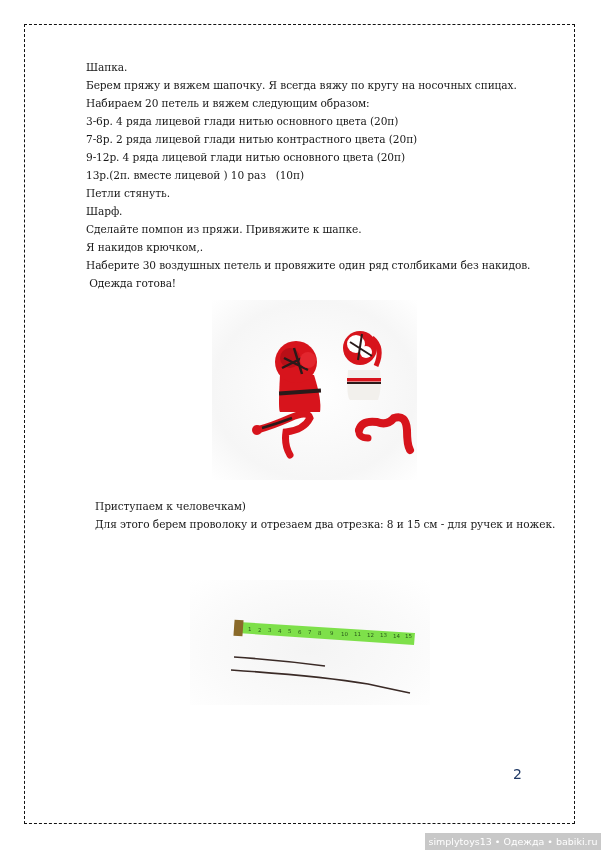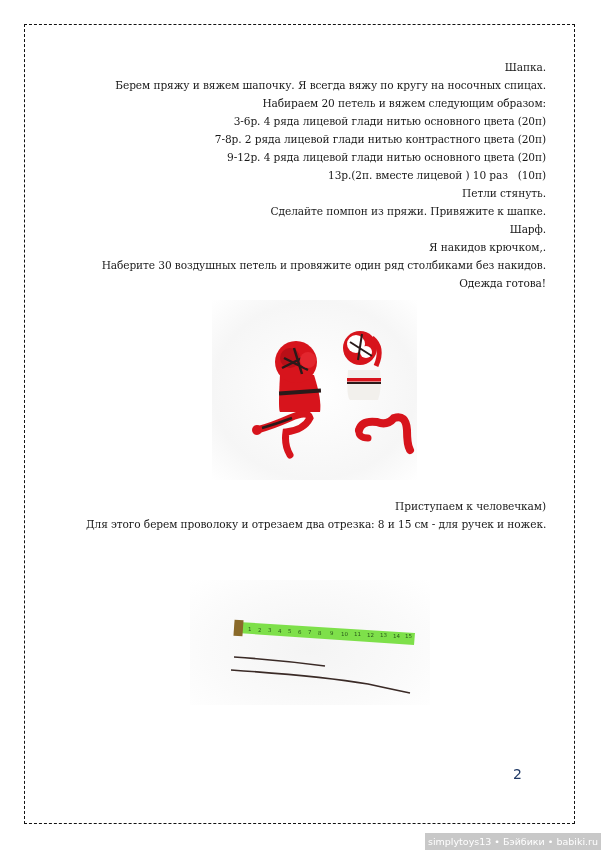--- a/index.html
+++ b/index.html
@@ -22,21 +22,20 @@
       width: 551px;
       height: 800px;
       border: 1px dashed #111;
       box-sizing: border-box;
     }
     .content {
       position: absolute;
       left: 86px;
       top: 58px;
       width: 460px;
-      text-align: right;
     }
     .line {
       font-size: 10.6px;
       line-height: 18px;
       height: 18px;
       white-space: pre;
       letter-spacing: -0.1px;
     }
     .photo {
       position: absolute;
@@ -87,22 +86,22 @@
 
 <div class="content">
   <div class="line">Шапка.</div>
   <div class="line">Берем пряжу и вяжем шапочку. Я всегда вяжу по кругу на носочных спицах.</div>
   <div class="line">Набираем 20 петель и вяжем следующим образом:</div>
   <div class="line">3-6р. 4 ряда лицевой глади нитью основного цвета (20п)</div>
   <div class="line">7-8р. 2 ряда лицевой глади нитью контрастного цвета (20п)</div>
   <div class="line">9-12р. 4 ряда лицевой глади нитью основного цвета (20п)</div>
   <div class="line">13р.(2п. вместе лицевой ) 10 раз   (10п)</div>
   <div class="line">Петли стянуть.</div>
+  <div class="line">Шарф.</div>
   <div class="line">Сделайте помпон из пряжи. Привяжите к шапке.</div>
-  <div class="line">Шарф.</div>
   <div class="line">Я накидов крючком,.</div>
   <div class="line">Наберите 30 воздушных петель и провяжите один ряд столбиками без накидов.</div>
   <div class="line"> Одежда готова!</div>
 </div>
 
 <div class="photo photo-hats">
   <svg width="205" height="180" viewBox="0 0 205 180">
 
     <g>
       <path d="M68 75 Q66 110 68 112 L108 112 Q110 100 102 75 Z" fill="#d7141c"></path>
@@ -130,21 +129,21 @@
       <circle cx="45" cy="130" r="5" fill="#d7141c"></circle>
     </g>
 
     <g>
       <path d="M147 130 Q150 120 165 122 Q175 126 182 118 Q194 114 195 130 Q195 145 198 150" stroke="#d7141c" stroke-width="8" fill="none" stroke-linecap="round"></path>
       <path d="M147 130 Q146 138 156 138" stroke="#d7141c" stroke-width="7" fill="none" stroke-linecap="round"></path>
     </g>
   </svg>
 </div>
 
-<div class="content" style="top: 497px;">
+<div class="content" style="top: 497px; margin-left: 9px;">
   <div class="line">Приступаем к человечкам)</div>
   <div class="line">Для этого берем проволоку и отрезаем два отрезка: 8 и 15 см - для ручек и ножек.</div>
 </div>
 
 <div class="photo photo-wire">
   <svg width="240" height="125" viewBox="0 0 240 125">
     <g>
       <path d="M48 42 L225 53 L224 65 L47 53 Z" fill="#7ee04a"></path>
       <rect x="44" y="40" width="9" height="16" fill="#8a6a2a" transform="rotate(4 48 48)"></rect>
       <g font-family="DejaVu Sans, sans-serif" font-size="5.5" fill="#2a5a1a">
@@ -165,13 +164,13 @@
         <text x="215" y="58">15</text>
       </g>
     </g>
     <path d="M44 77 Q90 80 135 86" stroke="#3a2a26" stroke-width="1.6" fill="none"></path>
     <path d="M41 90 Q130 96 178 104 Q196 108 220 113" stroke="#3a2a26" stroke-width="1.6" fill="none"></path>
   </svg>
 </div>
 
 <div class="page-number">2</div>
 
-<div class="watermark">simplytoys13 • Бэйбики • babiki.ru</div>
+<div class="watermark">simplytoys13 • Одежда • babiki.ru</div>
 
 </body></html>

